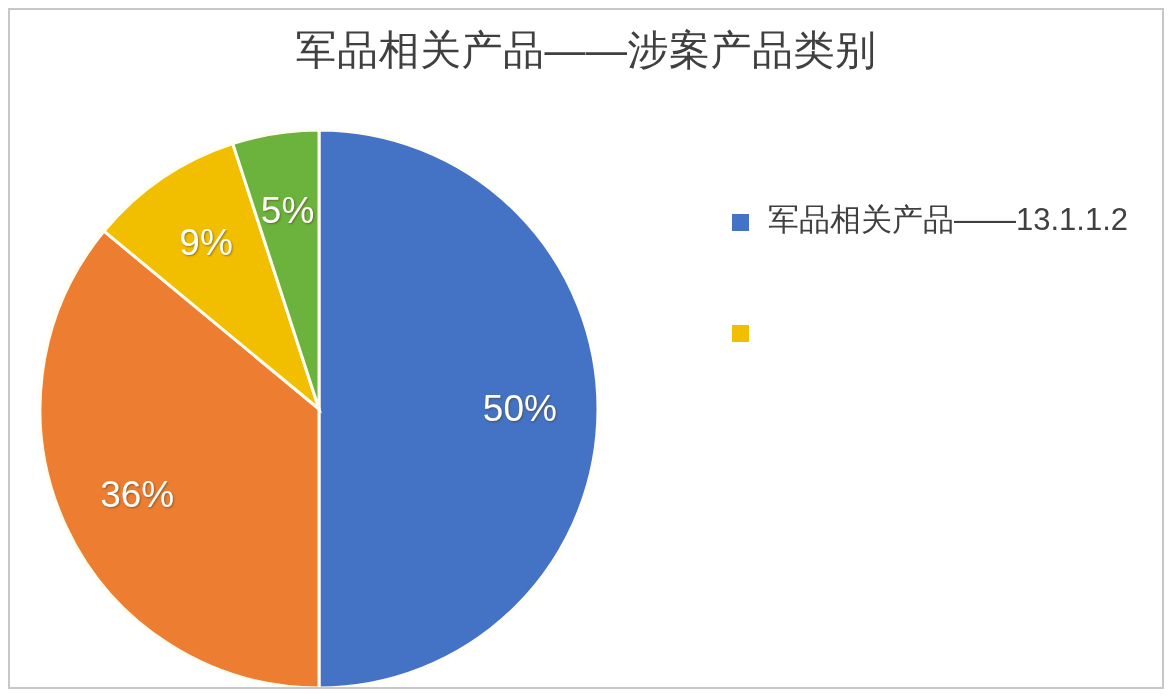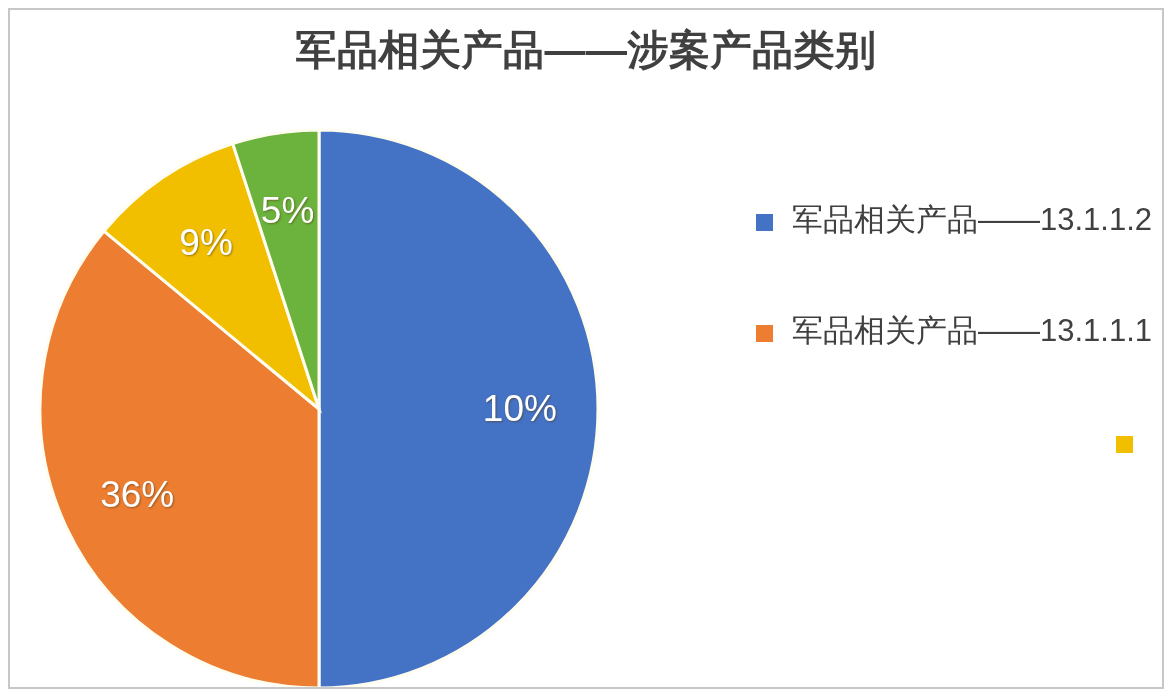--- a/index.html
+++ b/index.html
@@ -28,21 +28,21 @@
 
   #chart-title {
     position: absolute;
     left: 0;
     top: 16px;
     width: 100%;
     text-align: center;
     font-size: 41px;
     line-height: 1.2;
     color: #404040;
-    font-weight: 700;
+    font-weight: 400;
     letter-spacing: 0.5px;
     white-space: nowrap;
   }
 
   
   #pie-plot {
     position: absolute;
     left: 0px;
     top: 0px;
     width: 700px;
@@ -70,21 +70,20 @@
     position: absolute;
     left: 722px;
     top: 190px;
     width: 420px;
   }
   .legend-item {
     position: relative;
     height: 111px;
     display: flex;
     align-items: flex-start;
-    justify-content: flex-end;
   }
   .legend-swatch {
     width: 17px;
     height: 17px;
     margin-top: 14px;
     margin-right: 19px;
     flex: 0 0 auto;
   }
   .legend-label {
     font-size: 31px;
@@ -103,34 +102,30 @@
   <div id="pie-plot">
     <svg id="pie-svg" width="700" height="681" viewBox="0 0 700 681">
       <g id="pie-slices">
           <path d="M 309 399 L 309.00 120.00 A 279 279 0 0 1 309.00 678.00 Z" fill="#4472C4" stroke="#FFFDF0" stroke-width="3"></path>
           <path d="M 309 399 L 309.00 678.00 A 279 279 0 0 1 94.03 221.16 Z" fill="#ED7D31" stroke="#FFFDF0" stroke-width="3"></path>
           <path d="M 309 399 L 94.03 221.16 A 279 279 0 0 1 222.78 133.66 Z" fill="#F2BF00" stroke="#FFFDF0" stroke-width="3"></path>
           <path d="M 309 399 L 222.78 133.66 A 279 279 0 0 1 309.00 120.00 Z" fill="#6BB33C" stroke="#FFFDF0" stroke-width="3"></path>
         </g>
     </svg>
     <div id="slice-labels">
-        <div class="slice-label" style="left: 509.9px; top: 399px;">10%</div>
+        <div class="slice-label" style="left: 509.9px; top: 399px;">50%</div>
         <div class="slice-label" style="left: 127.2px; top: 484.5px;">36%</div>
         <div class="slice-label" style="left: 196.1px; top: 232.9px;">9%</div>
         <div class="slice-label" style="left: 277.6px; top: 200.6px;">5%</div>
       </div>
   </div>
 
   <div id="legend">
       <div class="legend-item">
         <span class="legend-swatch" style="background: rgb(68, 114, 196);"></span>
         <span class="legend-label">军品相关产品——13.1.1.2</span>
       </div>
       <div class="legend-item">
-        <span class="legend-swatch" style="background: rgb(237, 125, 49);"></span>
-        <span class="legend-label">军品相关产品——13.1.1.1</span>
-      </div>
-      <div class="legend-item">
         <span class="legend-swatch" style="background: rgb(242, 191, 0);"></span>
       </div>
     </div>
 
 </div>
 
 </body></html>

